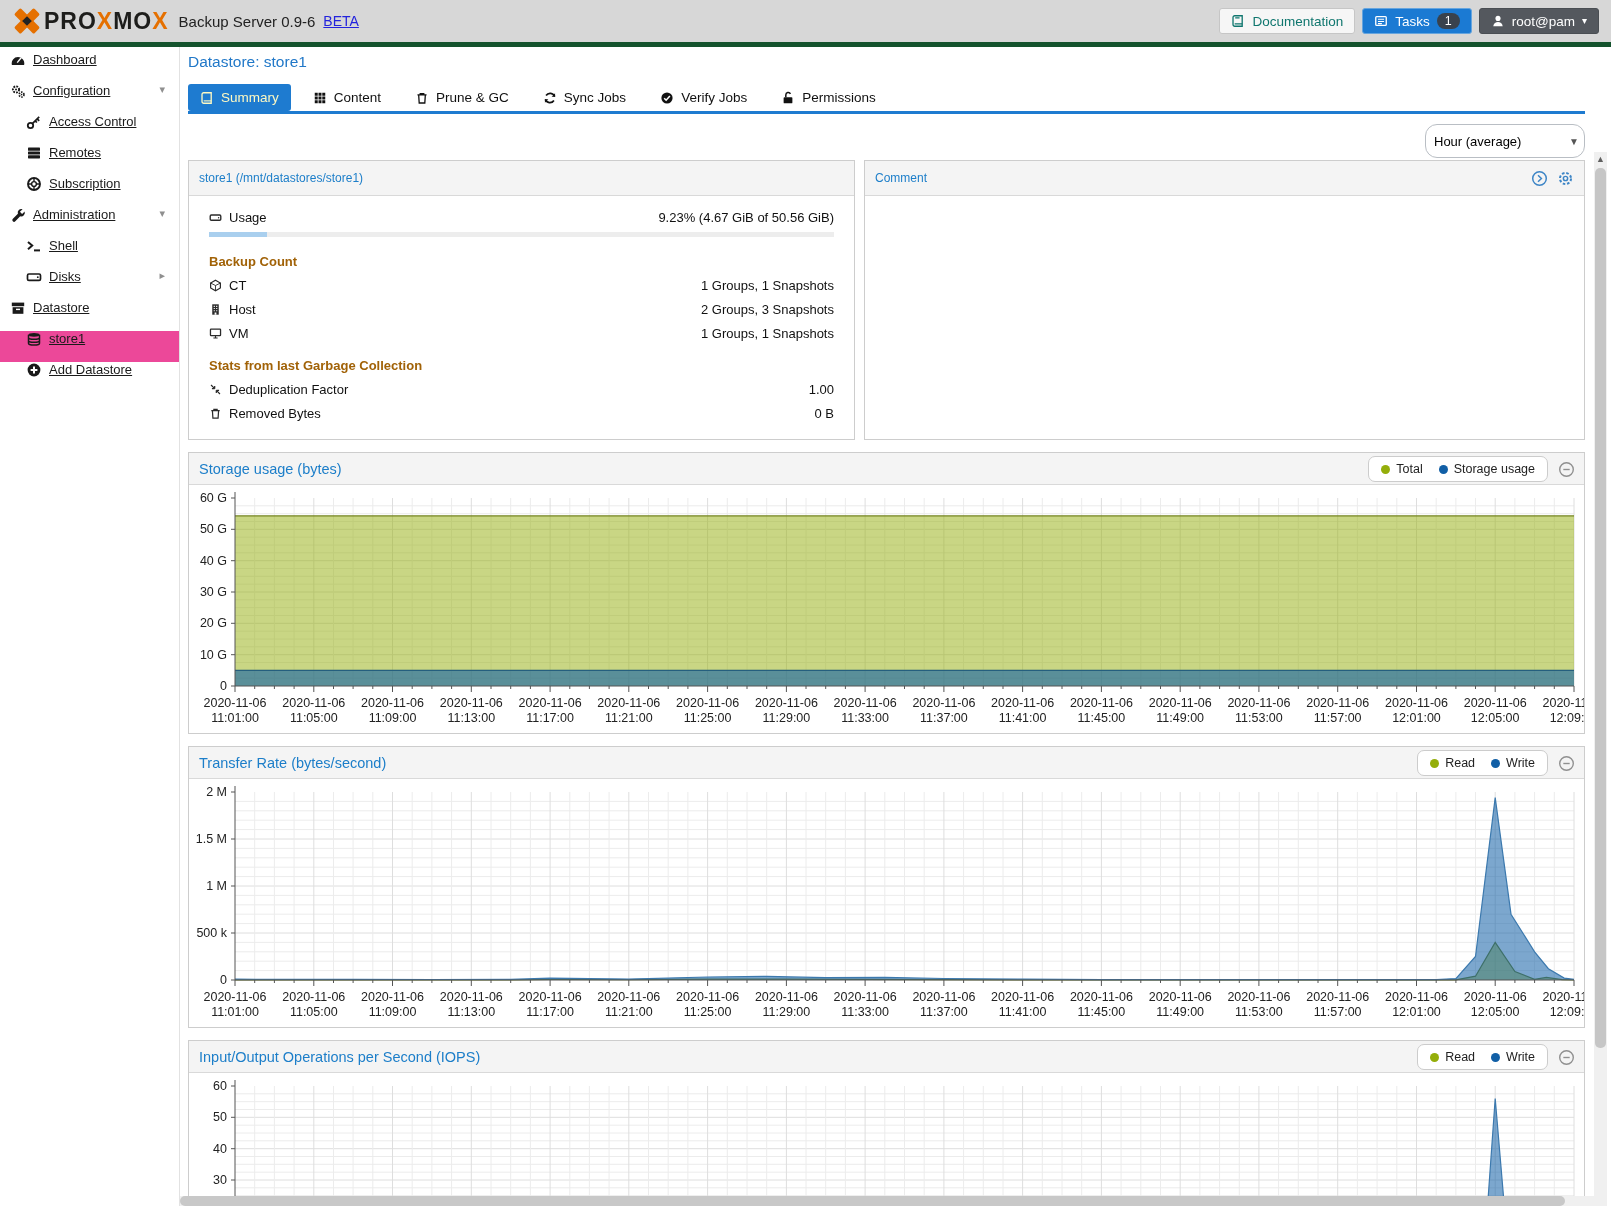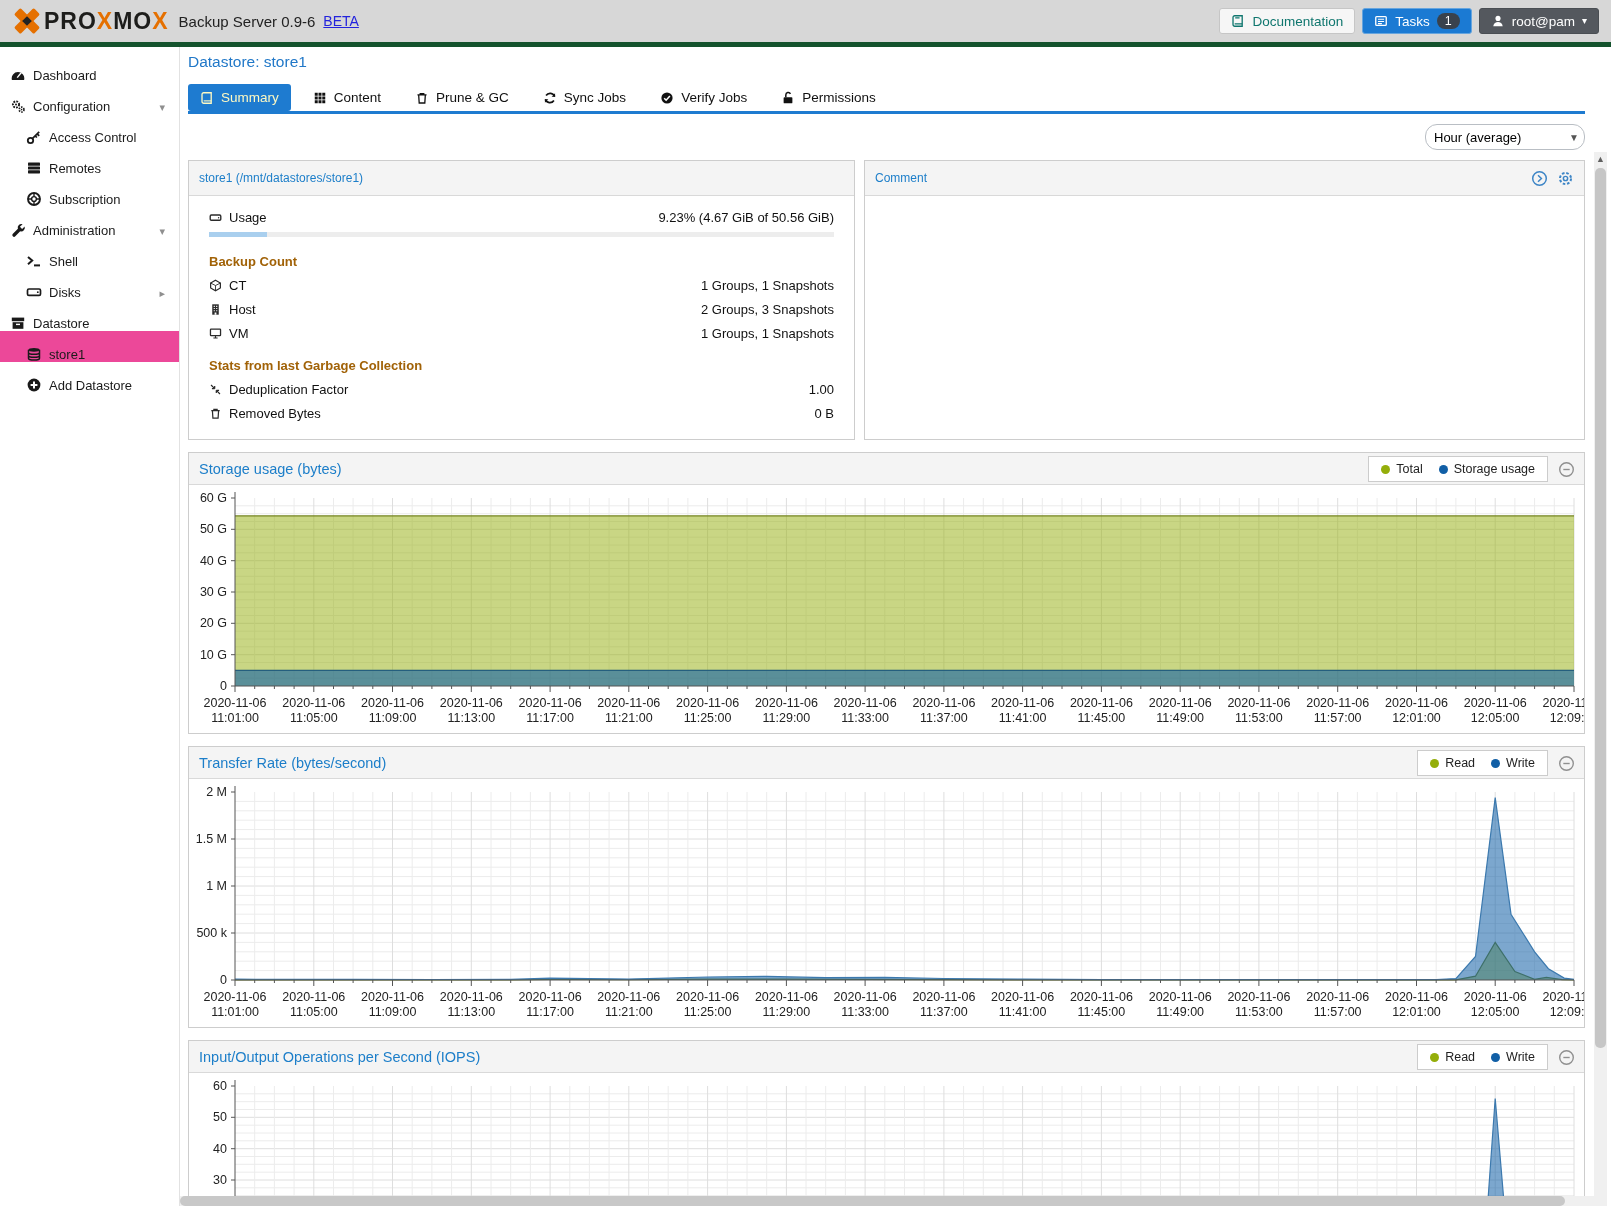--- a/index.html
+++ b/index.html
@@ -21,37 +21,37 @@
   .hbtn .ic { width:14px; height:14px; }
   .btn-doc { background:#f6f6f6; border:1px solid #c6c6c6; color:#0f766e; }
   .btn-tasks { background:#1b7ad3; border:1px solid #66a5de; color:#fff; }
   .badge { background:#39424d; color:#fff; border-radius:9px; padding:1px 8px; font-size:12.5px; }
   .btn-user { background:#54585e; border:1px solid #4a4e53; color:#fff; }
   .caret { font-size:10px; line-height:1; }
 
   
   .sidebar { position:absolute; left:0; top:47px; width:180px; bottom:0; background:#fff;
     border-right:1px solid #e2e2e2; padding-top:5px; }
-  .side-item { height:31px; display:flex; align-items:flex-end; padding-left:10px; cursor:pointer; position:relative; }
+  .side-item { height:31px; display:flex; align-items:flex-start; padding-left:10px; cursor:pointer; position:relative;text-decoration:underline; }
   .side-item .ic { width:16px; height:16px; margin-right:7px; flex:0 0 16px; }
   .side-item.lvl1 { padding-left:26px; }
   .side-item.selected { background:#ec4899; }
   .side-item .grp-caret { position:absolute; right:14px; color:#8f8f8f; font-size:11px; }
 
   
   .content { position:absolute; left:180px; top:47px; right:0; bottom:0; background:#fff; overflow:hidden; }
   .page-title { margin:6px 0 0 8px; font-size:15.5px; color:#2178c8; }
   .tabbar { display:flex; gap:10px; margin:13px 0 0 8px; }
   .tab { height:27px; line-height:27px; padding:0 12px; border-radius:3px; display:flex; align-items:center; gap:7px;
     color:#111; cursor:pointer; font-size:13.5px; }
   .tab .ic { width:14px; height:14px; }
   .tab.active { background:#1e7bd0; color:#fef9c3; }
   .tabstrip { height:3px; background:#1e7bd0; width:1397px; margin-left:8px; }
   .toolbar { position:relative; height:42px; }
-  .combo { position:absolute; right:26px; top:10px; width:160px; height:26px; background:#fff;
+  .combo { position:absolute; right:26px; top:10px; width:160px; height:34px; background:#fff;
     border:1px solid #b9bec4; border-radius:12px; display:flex; align-items:center; cursor:pointer; }
   .combo .val { flex:1; padding-left:8px; font-size:13px; color:#000; }
   .combo .trig { width:20px; text-align:center; color:#555; font-size:10px; }
 
   .rows { margin-left:8px; width:1397px; }
   .row1 { display:flex; gap:9px; margin-top:4px; }
   .panel { background:#fff; border:1px solid #cdcdcd; }
   .panel-header { background:#f4f4f4; border-bottom:1px solid #d9d9d9; display:flex; align-items:center; position:relative; }
   .hdr35 { height:35px; padding:0 10px; }
   .hdr32 { height:32px; padding:0 10px; }
@@ -65,21 +65,21 @@
   .stat-row .ic { width:13px; height:13px; margin-right:7px; color:#2b2b2b; }
   .stat-row .lbl { color:#111; }
   .stat-row .val { margin-left:auto; color:#111; }
   .progress { height:5px; background:#ededed; margin-top:7px; }
   .progress .fill { height:5px; background:#a9cfee; }
   .sect-heading { font-weight:bold; margin-top:17px; color:#a16207; }
   .hdr-icons { margin-left:auto; display:flex; align-items:center; gap:9px; color:#3d85c6; }
   .hdr-icons .ic { width:17px; height:17px; cursor:pointer; }
 
   .chart-panel { margin-top:12px; width:1397px; }
-  .legend { position:absolute; right:36px; top:3px; background:#fff; border:1px solid #ccc; border-radius:0;
+  .legend { position:absolute; right:36px; top:3px; background:#fff; border:1px solid #ccc; border-radius:7px;
     height:26px; display:flex; align-items:center; gap:16px; padding:0 12px; }
   .legend-item { display:flex; align-items:center; gap:6px; font-size:12.5px; color:#222; cursor:pointer; }
   .dot { width:9px; height:9px; border-radius:50%; display:inline-block; }
   .collapse-icon { position:absolute; right:9px; top:8px; width:17px; height:17px; color:#909090; cursor:pointer; }
   .chart-body { width:1395px; height:248px; position:relative; }
   .chart-body.clipped { height:124px; overflow:hidden; }
 
   
   .vscroll { position:absolute; left:1594px; top:152px; width:13px; height:1044px; background:#f0f0f0; }
   .vscroll .arr { display:block; text-align:center; color:#606060; font-size:9px; padding-top:2px; height:14px; }

